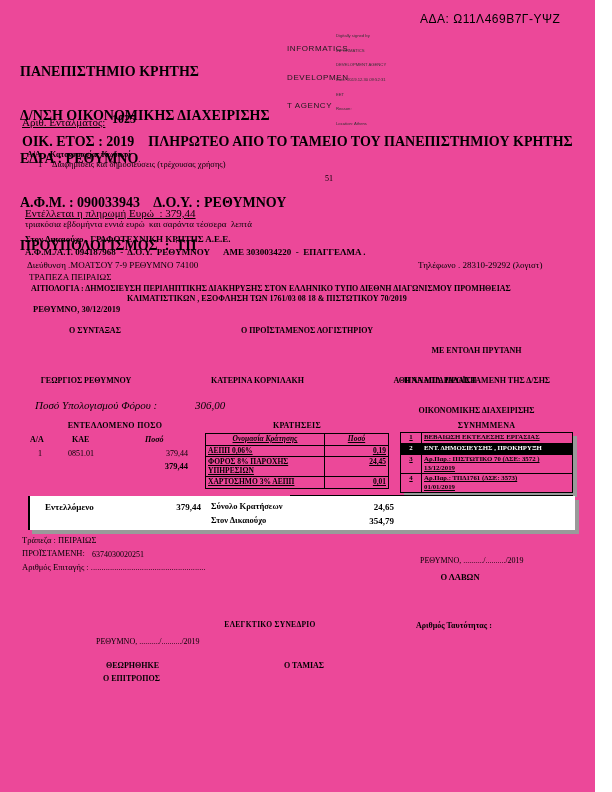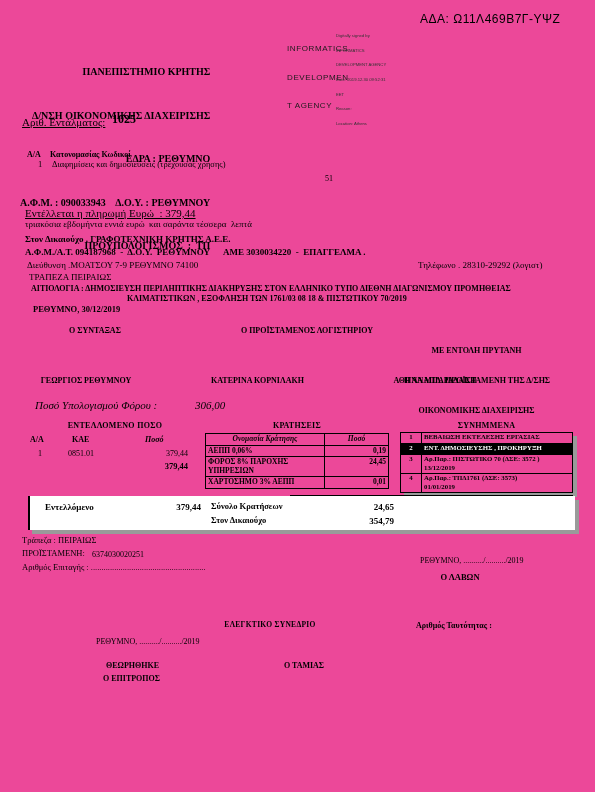--- a/index.html
+++ b/index.html
@@ -10,24 +10,24 @@
   .i{font-style:italic;}
   .c{text-align:center;}
   .r{text-align:right;}
   .sans{font-family:"Liberation Sans","DejaVu Sans",sans-serif;}
   .fs42{font-size:4.2px;line-height:4.9px;}
   .fs75{font-size:7.5px;}
   .fs8{font-size:8px;font-family:Liberation Serif, serif;}
   .fs85{font-size:8.5px;}
   .fs9{font-size:9px;}
   .fs95{font-size:11px;text-decoration:underline;}
-  .fs10{font-size:10px;text-align:right;}
+  .fs10{font-size:14px;}
   .fs11{font-size:11px;}
   .fs12{font-size:12px;}
-  .tbl{position:absolute;border-collapse:collapse;font-weight:bold;}
+  .tbl{position:absolute;border-collapse:collapse;font-weight:bold;text-decoration:underline;}
   .tbl th,.tbl td{border:1px solid #000;padding:0 2px;vertical-align:top;}
   .tbl th{font-style:italic;text-align:center;}
   #ded-table{font-size:7.5px;line-height:9px;}
   #att-table{font-size:6.8px;line-height:8.5px;box-shadow:4px 4px 0 #9a9a9a;}
   #att-table td.num{text-align:center;width:16px;}
   .inv td{background:#000;color:#fff;}
   .totals-box{position:absolute;left:28px;top:496px;width:545px;height:34px;
               border-left:2px solid #000;box-shadow:4px 4px 0 #9a9a9a;background:#fff;}
   .hline{position:absolute;height:1px;background:#000;}
 </style>
@@ -57,20 +57,21 @@
     <div>ΠΑΝΕΠΙΣΤΗΜΙΟ ΚΡΗΤΗΣ</div>
     <div>Δ/ΝΣΗ ΟΙΚΟΝΟΜΙΚΗΣ ΔΙΑΧΕΙΡΙΣΗΣ</div>
     <div>ΕΔΡΑ : ΡΕΘΥΜΝΟ</div>
     <div>Α.Φ.Μ. : 090033943    Δ.Ο.Υ. : ΡΕΘΥΜΝΟΥ</div>
     <div>ΠΡΟΫΠΟΛΟΓΙΣΜΟΣ  :  ΤΠ</div>
   </div>
 
   <div class="t fs95" style="left:22px;top:116px;">Αριθ. Εντάλματος:</div>
   <div class="t b fs12" style="left:112px;top:113px;">1025</div>
 
+  <div class="t b fs10" style="left:22px;top:134px;">ΟΙΚ. ΕΤΟΣ : 2019    ΠΛΗΡΩΤΕΟ ΑΠΟ ΤΟ ΤΑΜΕΙΟ ΤΟΥ ΠΑΝΕΠΙΣΤΗΜΙΟΥ ΚΡΗΤΗΣ</div>
 
   <div class="t b fs8" style="left:27px;top:150px;">Α/Α</div>
   <div class="t b fs8" style="left:50px;top:150px;">Κατονομασίας Κωδικοί</div>
   <div class="t fs85" style="left:38px;top:160px;">1</div>
   <div class="t fs85" style="left:52px;top:160px;">Διαφημίσεις και δημοσιεύσεις (τρέχουσας χρήσης)</div>
 
   <div class="t sans fs8" style="left:325px;top:174px;">51</div>
 
   <div class="t fs95" style="left:25px;top:207px;">Εντέλλεται η πληρωμή Ευρώ  : 379,44</div>
   <div class="t fs9" style="left:25px;top:219px;">τριακόσια εβδομήντα εννιά ευρώ  και σαράντα τέσσερα  λεπτά</div>

